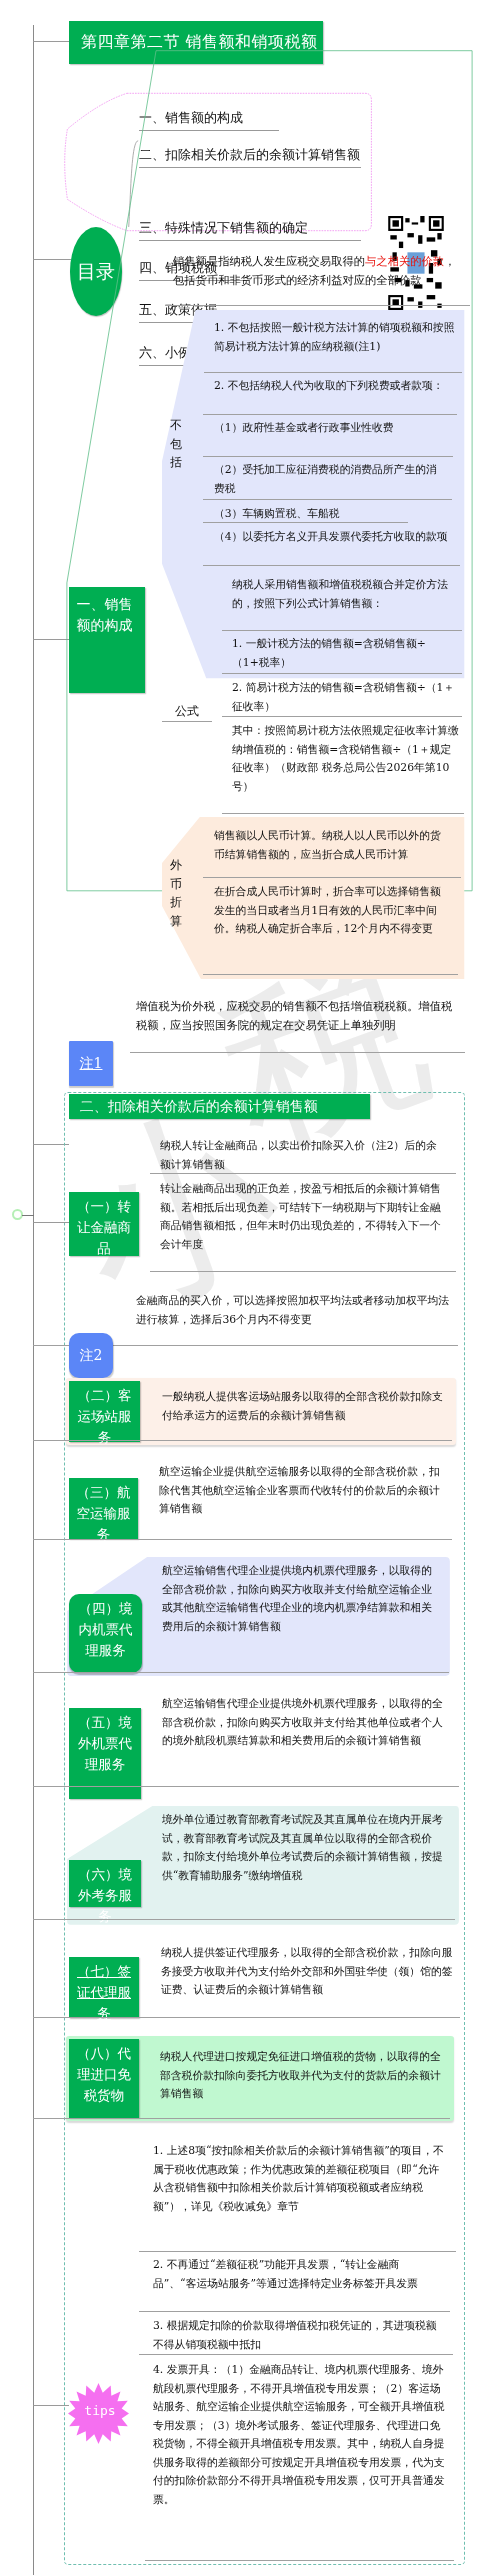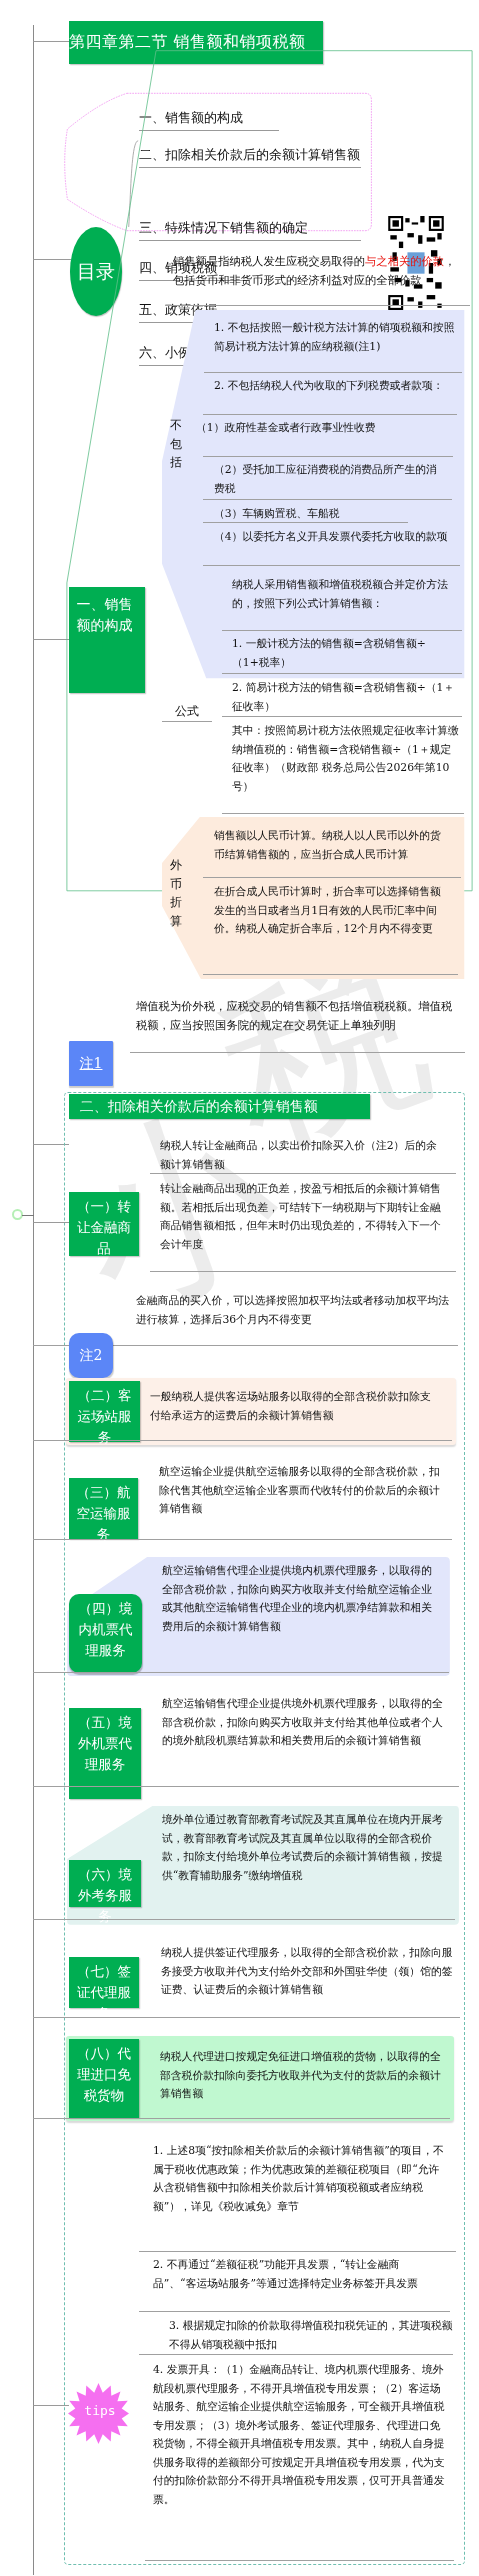--- a/index.html
+++ b/index.html
@@ -4,21 +4,21 @@
 <style>
   * { box-sizing: border-box; margin: 0; padding: 0; }
   body {
     width: 479px; height: 2576px; background: #ffffff; position: relative; overflow: hidden;
     font-family: "DejaVu Serif", "Liberation Serif", serif; color: #111;
   }
   .abs { position: absolute; }
   .spine { position: absolute; left: 33px; top: 25px; width: 1.1px; height: 2550px; background: #8a8a8a; }
   .conn { position: absolute; left: 33px; height: 1.1px; background: #9a9a9a; border-radius: 0 0 0 3.2px; }
   .green-box { background: #00ae52; color: #fff; box-shadow: 0.5px 1.1px 1.1px rgba(0,0,0,0.25); }
-  .title-box { left: 69px; top: 20.5px; width: 254px; height: 43px; font-size: 16px; display: flex; align-items: center; letter-spacing: 0.5px; }
+  .title-box { left: 69px; top: 20.5px; width: 254px; height: 43px; font-size: 16px; display: flex; align-items: center; padding-left: 12px; letter-spacing: 0.5px; }
   .toc-circle { left: 70px; top: 227px; width: 52px; height: 89px; border-radius: 50%; display: flex; align-items: center; justify-content: center; font-size: 19px; }
   .toc-item { position: absolute; left: 139px; font-size: 13px; border-bottom: 1.1px solid #999; padding-bottom: 2.2px; line-height: 1.5; }
   .qr { left: 388px; top: 216px; width: 56px; height: 94px; }
   .node-text { font-size: 10.8px; line-height: 1.72; }
   .rule { position: absolute; height: 1.1px; background: #a0a0a0; }
   .sec1-label { left: 69px; top: 587px; width: 76px; height: 106px; font-size: 14px; padding: 6.5px 7.6px; line-height: 1.55; }
   .vert-label { font-size: 12px; line-height: 1.55; width: 16px; text-align: center; }
   .note-badge { background: #5b86f7; color: #fff; width: 44px; height: 45px; font-size: 14px; display: flex; align-items: center; justify-content: center; border-radius: 1.1px; box-shadow: 0.5px 1.1px 1.1px rgba(0,0,0,0.2); }
   .sub-label { width: 71px; font-size: 13.5px; line-height: 1.55; padding: 4.3px 5.4px; text-align: center; }
   .card { position: absolute; border-radius: 3.2px; box-shadow: 0 1.6px 1.6px rgba(0,0,0,0.15); }
@@ -104,21 +104,21 @@
 <div class="rule" style="left:165px;top:305px;width:305px;"></div>
 
 <svg class="abs" style="left:162px;top:310px;" width="305" height="370" viewBox="0 0 565 685">
   <polygon points="62,0 560,0 560,682 82,682 0,470 0,280" fill="#e2e6fb"></polygon>
 </svg>
 <div class="abs vert-label" style="left:168px;top:416px;">不包括</div>
 <div class="abs node-text" style="left:214px;top:319px;width:243px;">1. 不包括按照一般计税方法计算的销项税额和按照简易计税方法计算的应纳税额(注1)</div>
 <div class="rule" style="left:204px;top:372px;width:258px;"></div>
 <div class="abs node-text" style="left:214px;top:377px;width:238px;">2. 不包括纳税人代为收取的下列税费或者款项：</div>
 <div class="rule" style="left:203px;top:414px;width:254px;"></div>
-<div class="abs node-text" style="left:196px;top:419px;width:232px;">（1）政府性基金或者行政事业性收费</div>
+<div class="abs node-text" style="left:214px;top:419px;width:232px;">（1）政府性基金或者行政事业性收费</div>
 <div class="rule" style="left:203px;top:456px;width:250px;"></div>
 <div class="abs node-text" style="left:214px;top:461px;width:232px;">（2）受托加工应征消费税的消费品所产生的消费税</div>
 <div class="rule" style="left:203px;top:499px;width:249px;"></div>
 <div class="abs node-text" style="left:214px;top:505px;width:205px;">（3）车辆购置税、车船税</div>
 <div class="rule" style="left:203px;top:522px;width:205px;"></div>
 <div class="abs node-text" style="left:214px;top:528px;width:243px;">（4）以委托方名义开具发票代委托方收取的款项</div>
 <div class="rule" style="left:203px;top:565px;width:257px;"></div>
 
 <div class="abs node-text" style="left:232px;top:576px;width:227px;">纳税人采用销售额和增值税税额合并定价方法的，按照下列公式计算销售额：</div>
 <div class="rule" style="left:222px;top:630px;width:240px;"></div>
@@ -156,21 +156,21 @@
 <div class="rule" style="left:150px;top:1173px;width:306px;"></div>
 <div class="abs node-text" style="left:160px;top:1180px;width:281px;">转让金融商品出现的正负差，按盈亏相抵后的余额计算销售额。若相抵后出现负差，可结转下一纳税期与下期转让金融商品销售额相抵，但年末时仍出现负差的，不得转入下一个会计年度</div>
 <div class="rule" style="left:150px;top:1271px;width:306px;"></div>
 
 <div class="abs node-text" style="left:136px;top:1292px;width:319px;">金融商品的买入价，可以选择按照加权平均法或者移动加权平均法进行核算，选择后36个月内不得变更</div>
 <div class="rule" style="left:33px;top:1345px;width:425px;"></div>
 <div class="abs note-badge" style="left:69px;top:1333px;border-radius:10px;">注2</div>
 
 <div class="card" style="left:66px;top:1378px;width:390px;height:67px;background:#fdf0e8;"></div>
 <div class="abs green-box sub-label" style="left:69px;top:1381px;height:61px;">（二）客运场站服务</div>
-<div class="abs node-text" style="left:150px;top:1388px;width:281px;">一般纳税人提供客运场站服务以取得的全部含税价款扣除支付给承运方的运费后的余额计算销售额</div>
+<div class="abs node-text" style="left:162px;top:1388px;width:281px;">一般纳税人提供客运场站服务以取得的全部含税价款扣除支付给承运方的运费后的余额计算销售额</div>
 <div class="rule" style="left:33px;top:1440px;width:419px;"></div>
 
 <div class="abs green-box sub-label" style="left:69px;top:1478px;height:61px;width:69px;">（三）航空运输服务</div>
 <div class="abs node-text" style="left:159px;top:1463px;width:281px;">航空运输企业提供航空运输服务以取得的全部含税价款，扣除代售其他航空运输企业客票而代收转付的价款后的余额计算销售额</div>
 <div class="rule" style="left:33px;top:1539px;width:419px;"></div>
 
 <svg class="abs" style="left:66px;top:1557px;" width="385" height="120" viewBox="0 0 712 222">
   <path d="M150,0 L702,0 Q710,0 710,8 L710,212 Q710,220 702,220 L8,220 Q2,220 2,212 L2,100 Z" fill="#e2e6fb"></path>
 </svg>
 <div class="abs green-box sub-label" style="left:69px;top:1594px;height:79px;width:73px;border-radius:10px;">（四）境内机票代理服务</div>
@@ -181,35 +181,35 @@
 <div class="abs node-text" style="left:162px;top:1695px;width:281px;">航空运输销售代理企业提供境外机票代理服务，以取得的全部含税价款，扣除向购买方收取并支付给其他单位或者个人的境外航段机票结算款和相关费用后的余额计算销售额</div>
 <div class="rule" style="left:33px;top:1786px;width:426px;"></div>
 
 <svg class="abs" style="left:66px;top:1806px;" width="394" height="120" viewBox="0 0 730 222">
   <path d="M160,0 L722,0 Q728,0 728,8 L728,212 Q728,220 720,220 L8,220 Q2,220 2,212 L2,98 Z" fill="#e2f2f0"></path>
 </svg>
 <div class="abs green-box sub-label" style="left:69px;top:1860px;height:47px;width:72px;text-align:center;">（六）境外考务服务</div>
 <div class="abs node-text" style="left:162px;top:1811px;width:281px;">境外单位通过教育部教育考试院及其直属单位在境内开展考试，教育部教育考试院及其直属单位以取得的全部含税价款，扣除支付给境外单位考试费后的余额计算销售额，按提供“教育辅助服务”缴纳增值税</div>
 <div class="rule" style="left:33px;top:1919px;width:422px;"></div>
 
-<div class="abs green-box sub-label" style="left:69px;top:1957px;height:51px;width:70px;">（七）签证代理服务</div>
+<div class="abs green-box sub-label" style="left:69px;top:1957px;height:61px;width:70px;text-decoration:underline;">（七）签证代理服务</div>
 <div class="abs node-text" style="left:161px;top:1944px;width:292px;">纳税人提供签证代理服务，以取得的全部含税价款，扣除向服务接受方收取并代为支付给外交部和外国驻华使（领）馆的签证费、认证费后的余额计算销售额</div>
 <div class="rule" style="left:33px;top:2017px;width:427px;"></div>
 
 <div class="card" style="left:66px;top:2036px;width:388px;height:85px;background:#c0f8d0;"></div>
 <div class="abs green-box sub-label" style="left:69px;top:2039px;height:79px;width:70px;">（八）代理进口免税货物</div>
 <div class="abs node-text" style="left:160px;top:2048px;width:281px;">纳税人代理进口按规定免征进口增值税的货物，以取得的全部含税价款扣除向委托方收取并代为支付的货款后的余额计算销售额</div>
 <div class="rule" style="left:33px;top:2118px;width:417px;"></div>
 
 <div class="conn" style="top:2405px;width:36px;"></div>
 <svg class="abs tips-star" viewBox="0 0 100 100">
   <polygon fill="#f56ff0" points="50,0 57,16 70,4 71,21 86,14 81,30 98,29 88,42 100,50 88,58 98,71 81,70 86,86 71,79 70,96 57,84 50,100 43,84 30,96 29,79 14,86 19,70 2,71 12,58 0,50 12,42 2,29 19,30 14,14 29,21 30,4 43,16"></polygon>
 </svg>
 <div class="abs" style="left:81px;top:2403px;width:38px;text-align:center;color:#fff;font-size:13px;font-family:'DejaVu Sans Mono',monospace;">tips</div>
 <div class="abs node-text" style="left:153px;top:2142px;width:292px;">1. 上述8项“按扣除相关价款后的余额计算销售额”的项目，不属于税收优惠政策；作为优惠政策的差额征税项目（即“允许从含税销售额中扣除相关价款后计算销项税额或者应纳税额”），详见《税收减免》章节</div>
 <div class="rule" style="left:139px;top:2251px;width:317px;"></div>
 <div class="abs node-text" style="left:153px;top:2256px;width:270px;">2. 不再通过“差额征税”功能开具发票，“转让金融商品”、“客运场站服务”等通过选择特定业务标签开具发票</div>
 <div class="rule" style="left:139px;top:2311px;width:311px;"></div>
-<div class="abs node-text" style="left:153px;top:2317px;width:292px;margin-left:16px;">3. 根据规定扣除的价款取得增值税扣税凭证的，其进项税额不得从销项税额中抵扣</div>
+<div class="abs node-text" style="left:153px;top:2317px;width:292px;">3. 根据规定扣除的价款取得增值税扣税凭证的，其进项税额不得从销项税额中抵扣</div>
 <div class="rule" style="left:139px;top:2354px;width:314px;"></div>
 <div class="abs node-text" style="left:153px;top:2361px;width:292px;">4. 发票开具：（1）金融商品转让、境内机票代理服务、境外航段机票代理服务，不得开具增值税专用发票；（2）客运场站服务、航空运输企业提供航空运输服务，可全额开具增值税专用发票；（3）境外考试服务、签证代理服务、代理进口免税货物，不得全额开具增值税专用发票。其中，纳税人自身提供服务取得的差额部分可按规定开具增值税专用发票，代为支付的扣除价款部分不得开具增值税专用发票，仅可开具普通发票。</div>
 <div class="rule" style="left:145px;top:2560px;width:309px;"></div>
 
 
 </body></html>

